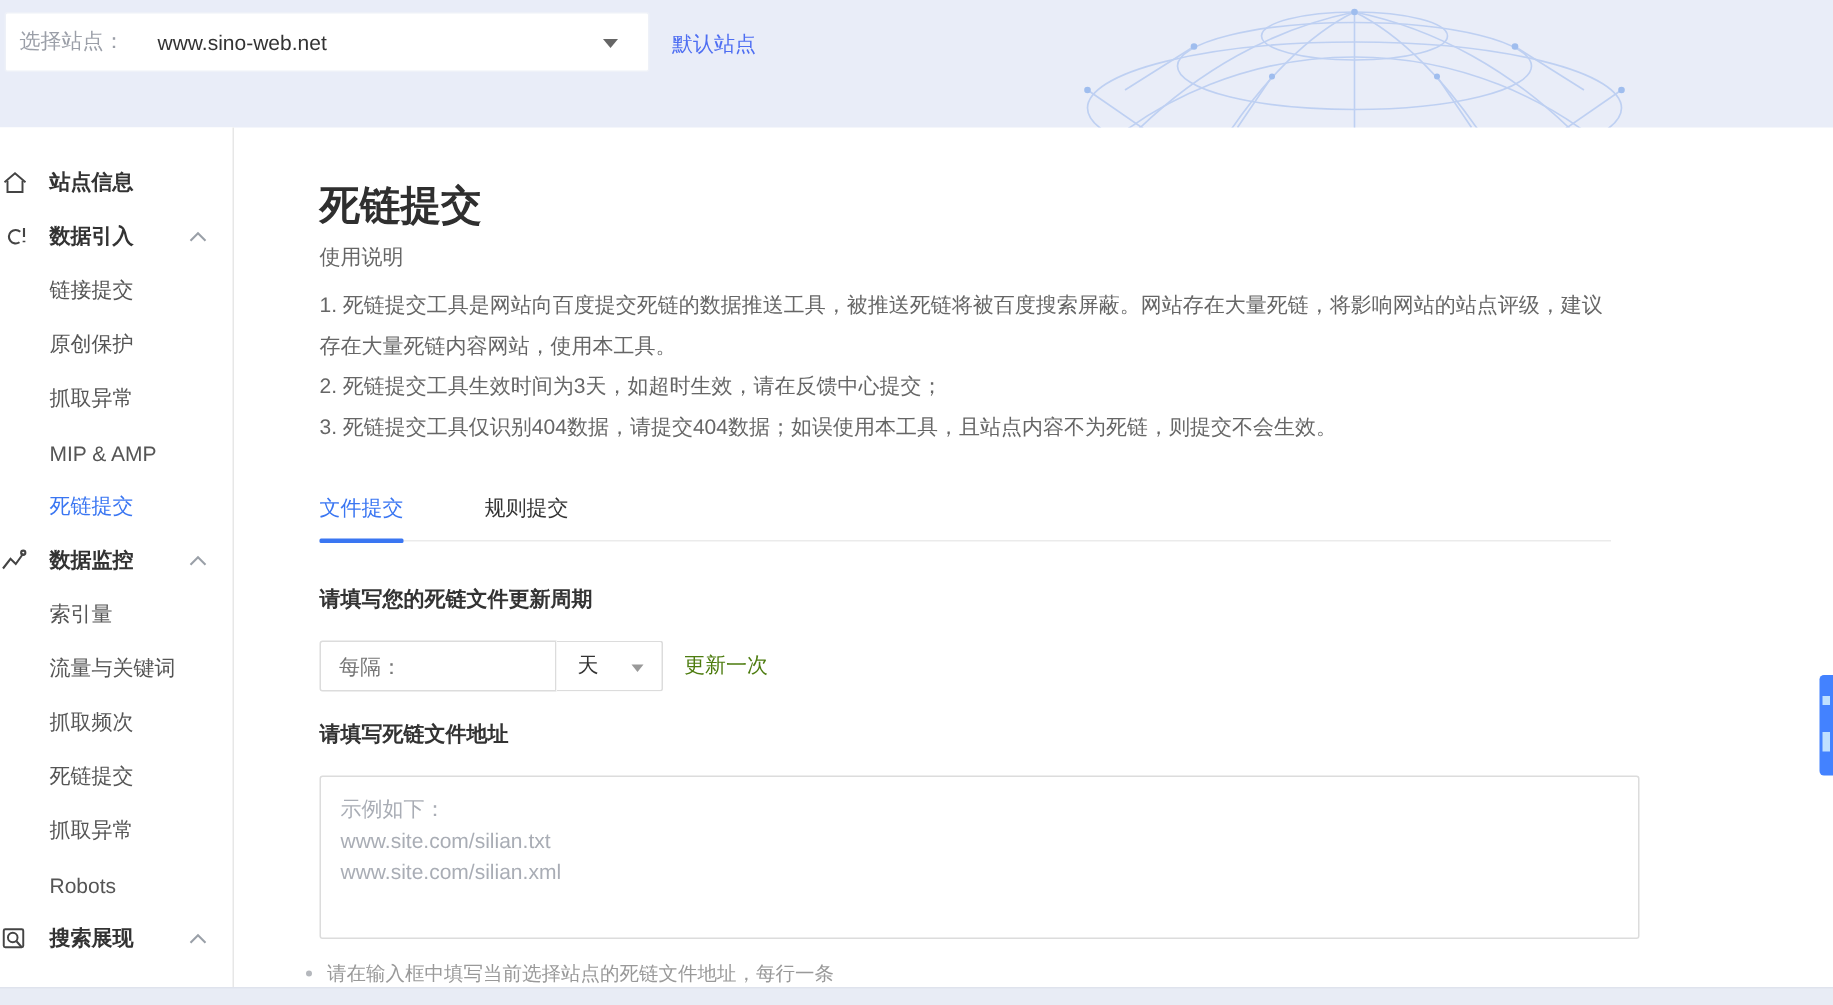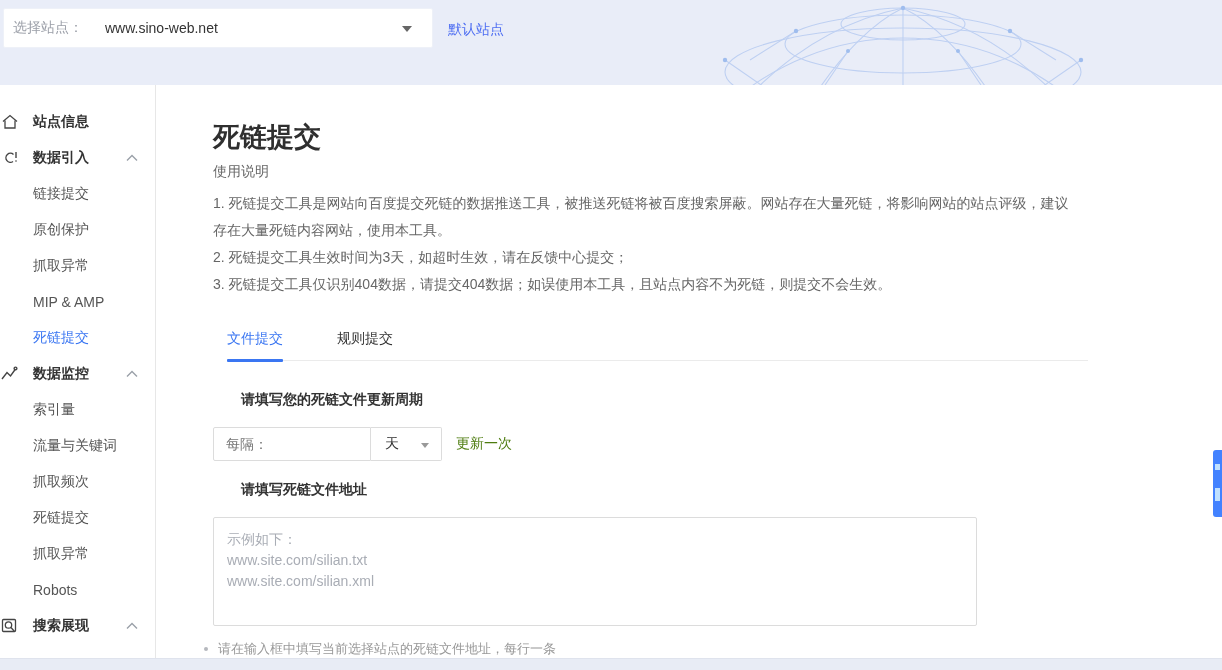--- a/index.html
+++ b/index.html
@@ -36,46 +36,46 @@
   .side-ic svg{width:18px;height:18px;display:block;}
   .chev{position:absolute;right:17px;top:14px;width:12px;height:8px;}
   .chev svg{width:12px;height:8px;display:block;}
 
   
   .page-title{position:absolute;left:213px;top:119px;font-size:27px;font-weight:bold;color:#2f2f2f;}
   .usage-title{position:absolute;left:213px;top:163px;font-size:14px;color:#666;}
   .usage{position:absolute;left:213px;top:190px;width:864px;font-size:14px;color:#666;line-height:27px;}
   .usage p{margin:0;}
 
-  .tabs{position:absolute;left:227px;top:330px;width:861px;height:31px;
+  .tabs{position:absolute;left:213px;top:330px;width:861px;height:31px;
     border-bottom:1px solid #ebebeb;display:flex;}
   .tab{position:relative;height:31px;font-size:14px;color:#333;cursor:pointer;margin-right:54px;
     display:flex;align-items:flex-start;}
   .tab.active{color:var(--accent-blue);}
   .tab.active::after{content:"";position:absolute;left:0;bottom:-1px;width:100%;height:3px;
     background:var(--accent-blue);border-radius:1px;}
 
-  .sec-label{position:absolute;left:213px;font-size:14px;font-weight:bold;color:#333;margin-left:28px;}
+  .sec-label{position:absolute;left:213px;font-size:14px;font-weight:bold;color:#333;}
   .sec-label.cycle{top:391px;}
   .sec-label.file{top:481px;}
 
   .cycle-row{position:absolute;left:213px;top:430px;height:28px;display:flex;align-items:center;}
   .cycle-input{width:158px;height:34px;border:1px solid #dcdcdc;border-radius:2px 0 0 2px;
     padding:0 12px;font-size:14px;color:#555;outline:none;background:#fff;
     font-family:"Liberation Sans","DejaVu Sans",sans-serif;}
   .cycle-input::placeholder{color:#777;opacity:1;}
   .unit-select{width:71px;height:34px;border:1px solid #dcdcdc;border-left:none;
     border-radius:0 2px 2px 0;display:flex;align-items:center;position:relative;cursor:pointer;
     background:#fff;}
   .unit-select .uval{font-size:14px;color:#333;margin-left:14px;}
   .unit-select .ucaret{width:0;height:0;border-left:4px solid transparent;border-right:4px solid transparent;
     border-top:5px solid #999;position:absolute;right:12px;top:15px;}
   .cycle-suffix{font-size:14px;color:#4d7c0f;margin-left:14px;}
 
-  .dead-textarea{position:absolute;left:213px;top:517px;width:764px;height:109px;
+  .dead-textarea{position:absolute;left:213px;top:517px;width:880px;height:109px;
     border:1px solid #dcdcdc;border-radius:2px;resize:none;padding:11px 13px;
     font-size:14px;line-height:21px;color:#333;outline:none;
     font-family:"Liberation Sans","DejaVu Sans",sans-serif;}
   .dead-textarea::placeholder{color:#a9adb5;opacity:1;}
 
   .note{position:absolute;left:204px;top:640px;font-size:13px;color:#999;
     display:flex;align-items:center;}
   .note .dot{width:4px;height:4px;border-radius:50%;background:#b5b8bd;margin-right:10px;
     display:inline-block;}
 

